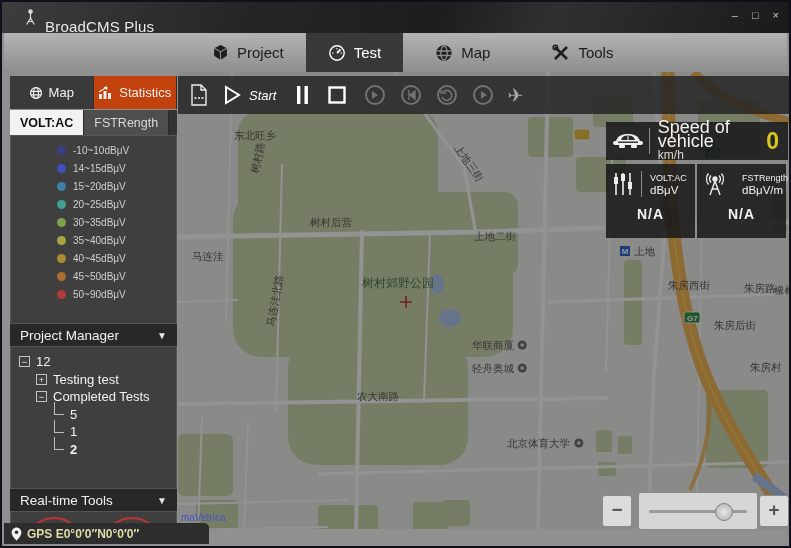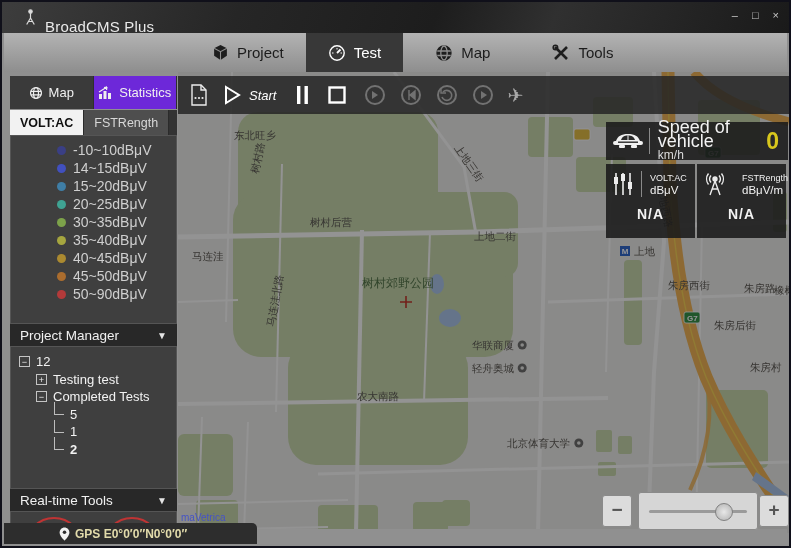--- a/index.html
+++ b/index.html
@@ -18,31 +18,31 @@
   .tabband{position:absolute;left:2px;right:2px;top:31px;height:39px;
     background:linear-gradient(#b3b3b3,#8e8e8e);display:flex;align-items:stretch;}
   .mtab{display:flex;align-items:center;gap:8px;padding:0 22px;font-size:15px;color:#1c1c1c;}
   .mtab.first{margin-left:186px;}
   .mtab.active{background:#383838;color:#fff;}
   .mtab svg{display:block;}
   
   .sidebar{position:absolute;left:8px;top:74px;width:167px;bottom:17px;}
   .viewtabs{position:absolute;left:0;top:0;width:100%;height:33px;display:flex;background:#2e2e2e;}
   .vtab{flex:1;display:flex;align-items:center;justify-content:center;gap:6px;color:#f0f0f0;
-        font-size:13px;background:#6d28d9;border-right:1px solid #2e2e2e;}
+        font-size:13px;background:#c2410c;border-right:1px solid #2e2e2e;}
   .vtab.active{background:#3a3a3a;}
   .sigtabs{position:absolute;left:0;top:34px;width:100%;height:25px;background:#333;display:flex;}
   .stab{padding:0 10px;display:flex;align-items:center;font-size:12.5px;background:#4e4e4e;
         color:#d8d8d8;border-right:1px solid #2b2b2b;}
   .stab.active{background:#f2f2f2;color:#101010;font-weight:bold;}
   .legend{position:absolute;left:0;top:59px;width:100%;height:189px;background:#3f3f3f;
           border:1px solid #555;box-sizing:border-box;padding-top:5px;}
   .legend-row{display:flex;align-items:center;height:18px;padding-left:46px;}
   .legend-dot{width:9px;height:9px;border-radius:50%;margin-right:7px;flex:0 0 auto;}
-  .legend-label{font-size:14px;color:#cfcfcf;}
+  .legend-label{font-size:10px;color:#cfcfcf;}
   .panel-header{position:absolute;left:0;width:100%;height:22px;background:#282828;color:#f1f1f1;
      display:flex;align-items:center;font-size:13.5px;padding:0 10px;box-sizing:border-box;}
   .panel-header .caret{margin-left:auto;font-size:10px;color:#e5e5e5;}
   #pm-header{top:248px;}
   .tree{position:absolute;left:0;top:270px;width:100%;height:143px;background:#3f3f3f;
         border:1px solid #555;box-sizing:border-box;padding-top:6px;}
   .tree-row{display:flex;align-items:center;height:17.5px;color:#f2f2f2;font-size:13px;}
   .toggle{width:11px;height:11px;border:1px solid #c4c4c4;font-size:9px;line-height:10px;text-align:center;
           color:#eee;margin-right:6px;flex:0 0 auto;box-sizing:border-box;}
   .guide{width:9px;height:12px;border-left:1px solid #bdbdbd;border-bottom:1px solid #bdbdbd;
@@ -80,21 +80,21 @@
   .sp-value{margin-left:auto;margin-right:9px;font-size:23px;font-weight:bold;}
   .meter{position:absolute;top:92px;width:89px;height:74px;background:rgba(26,26,26,.88);z-index:2;color:#f2f2f2;}
   .meter.left{left:428px;} .meter.right{left:519px;}
   .meter .toprow{display:flex;align-items:center;height:40px;padding-left:5px;}
   .m-label{font-size:9px;line-height:11px;}
   .m-unit{font-size:11.5px;}
   .m-value{text-align:center;font-size:14px;font-weight:bold;letter-spacing:1px;margin-top:2px;}
   
   .bottomstrip{position:absolute;left:2px;right:2px;bottom:2px;height:15px;background:#909090;}
   .gpsbar{position:absolute;left:2px;bottom:2px;width:205px;height:21px;background:#2d2d2d;
-      border-top-right-radius:5px;display:flex;align-items:center;z-index:3;padding-left:48px;}
+      border-top-right-radius:5px;display:flex;align-items:center;z-index:3;}
   .gpsbar .txt{font-size:12px;font-weight:bold;color:#e2dbab;margin-left:4px;}
   svg{display:block;}
 </style>
 </head>
 <body>
 
 <div class="window">
 
   <div class="titlebar">
     <span class="appicon">

